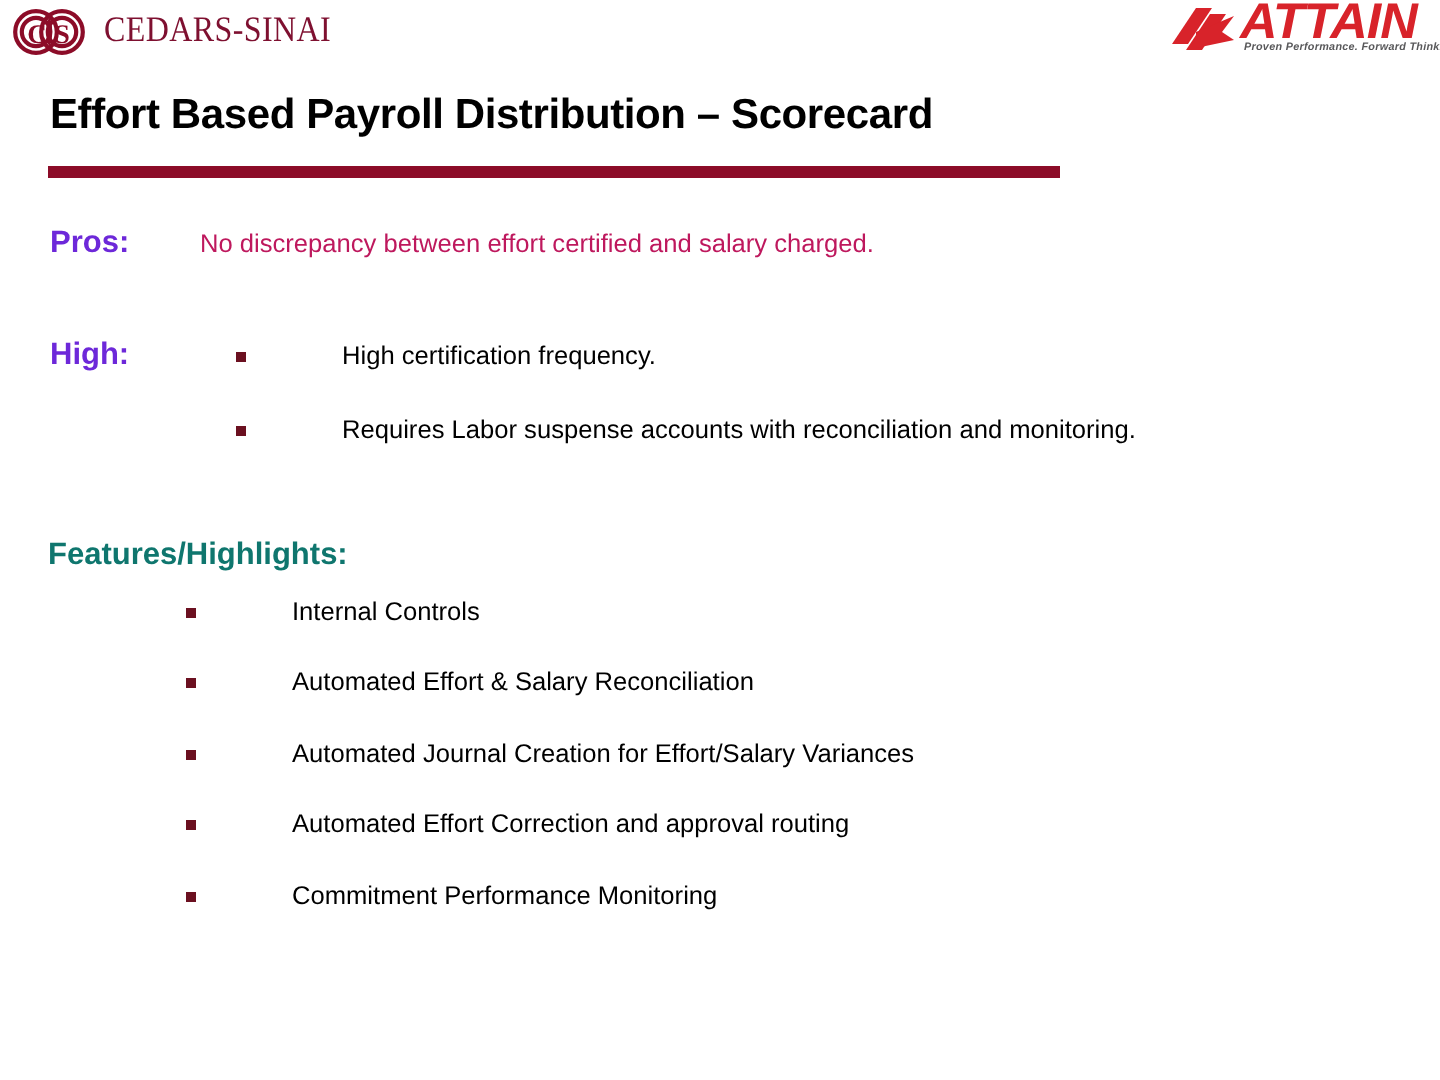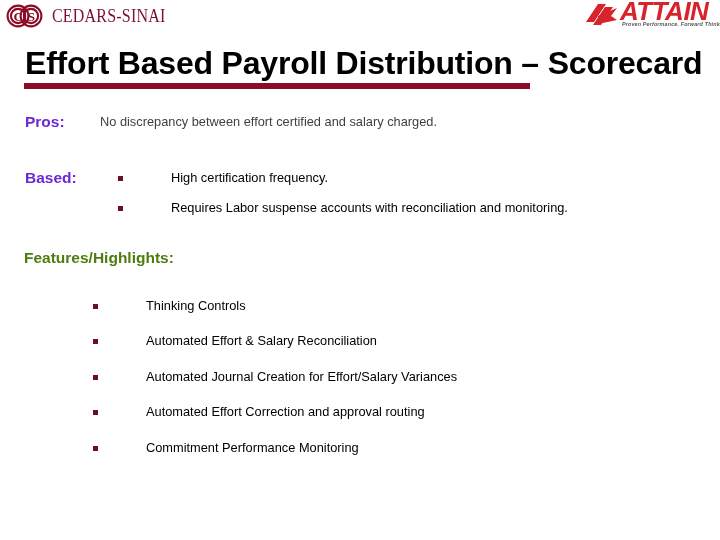--- a/index.html
+++ b/index.html
@@ -85,21 +85,21 @@
     white-space: nowrap;
     line-height: 1;
   }
 
   
   .title {
     position: absolute;
     left: 25px;
     top: 46px;
     width: 660px;
-    font-size: 32px;
+    font-size: 21px;
     font-weight: bold;
     color: #000000;
     letter-spacing: -0.2px;
     line-height: 1.1;
     white-space: nowrap;
   }
   .title-rule {
     position: absolute;
     left: 24px;
     top: 83px;
@@ -132,56 +132,56 @@
     position: absolute;
     left: 0;
     top: 0;
     width: 70px;
   }
   .pros-text {
     position: absolute;
     left: 75px;
     top: 2px;
     font-size: 12.8px;
-    color: #404040;
+    color: #be185d;
     line-height: 1.3;
   }
 
   .cons-list {
     position: absolute;
     left: 93px;
     top: 2px;
     width: 545px;
   }
 
   .bullet-item {
     position: relative;
     padding-left: 53px;
     font-size: 12.8px;
     color: #000000;
     line-height: 1.32;
-    margin-bottom: 13px;
+    margin-bottom: 20px;
   }
   .bullet-item:last-child { margin-bottom: 0; }
   .bullet-item .sq {
     position: absolute;
     left: 0;
     top: 6px;
     width: 5px;
     height: 5px;
     background: #6b1020;
   }
 
   .features-head {
     position: absolute;
     left: 24px;
-    top: 249px;
+    top: 269px;
     font-size: 15.5px;
     font-weight: bold;
-    color: #4d7c0f;
+    color: #0f766e;
   }
 
   .features-list {
     position: absolute;
     left: 93px;
     top: 298px;
     width: 560px;
   }
   .features-list .bullet-item {
     margin-bottom: 18.5px;
@@ -223,39 +223,39 @@
 
 <div class="title">Effort Based Payroll Distribution – Scorecard</div>
 <div class="title-rule"></div>
 
 <div class="pros-row">
   <div class="label">Pros:</div>
   <div class="pros-text">No discrepancy between effort certified and salary charged.</div>
 </div>
 
 <div class="cons-row">
-  <div class="label">Based:</div>
+  <div class="label">High:</div>
   <div class="cons-list">
     <div class="bullet-item">
       <span class="sq"></span>
       <span>High certification frequency.</span>
     </div>
     <div class="bullet-item">
       <span class="sq"></span>
       <span>Requires Labor suspense accounts with reconciliation and monitoring.</span>
     </div>
   </div>
 </div>
 
 <div class="features-head">Features/Highlights:</div>
 
 <div class="features-list">
   <div class="bullet-item">
     <span class="sq"></span>
-    <span>Thinking Controls</span>
+    <span>Internal Controls</span>
   </div>
   <div class="bullet-item">
     <span class="sq"></span>
     <span>Automated Effort &amp; Salary Reconciliation</span>
   </div>
   <div class="bullet-item">
     <span class="sq"></span>
     <span>Automated Journal Creation for Effort/Salary Variances</span>
   </div>
   <div class="bullet-item">

